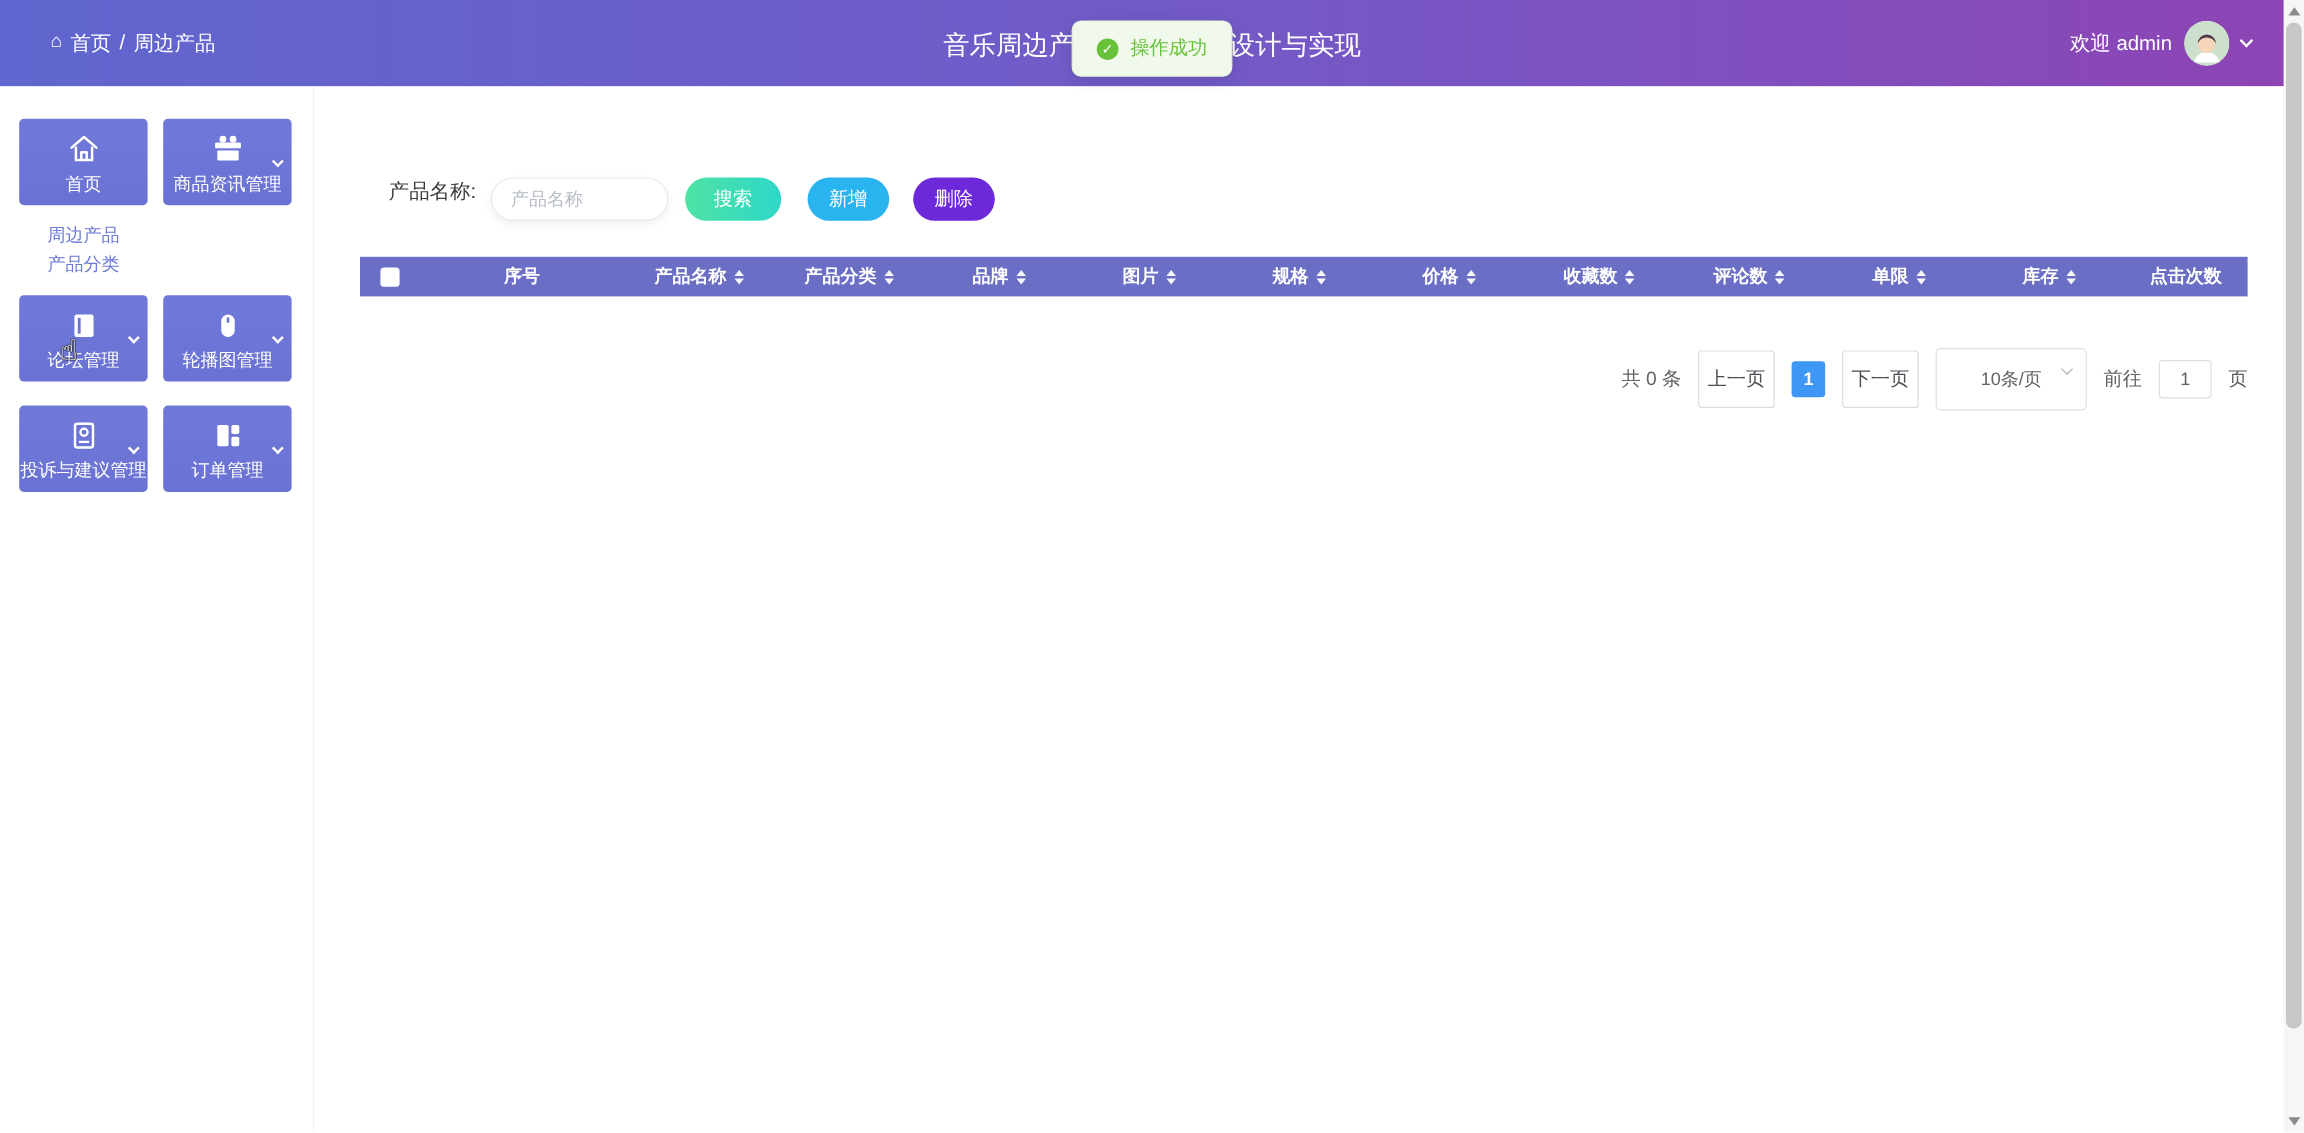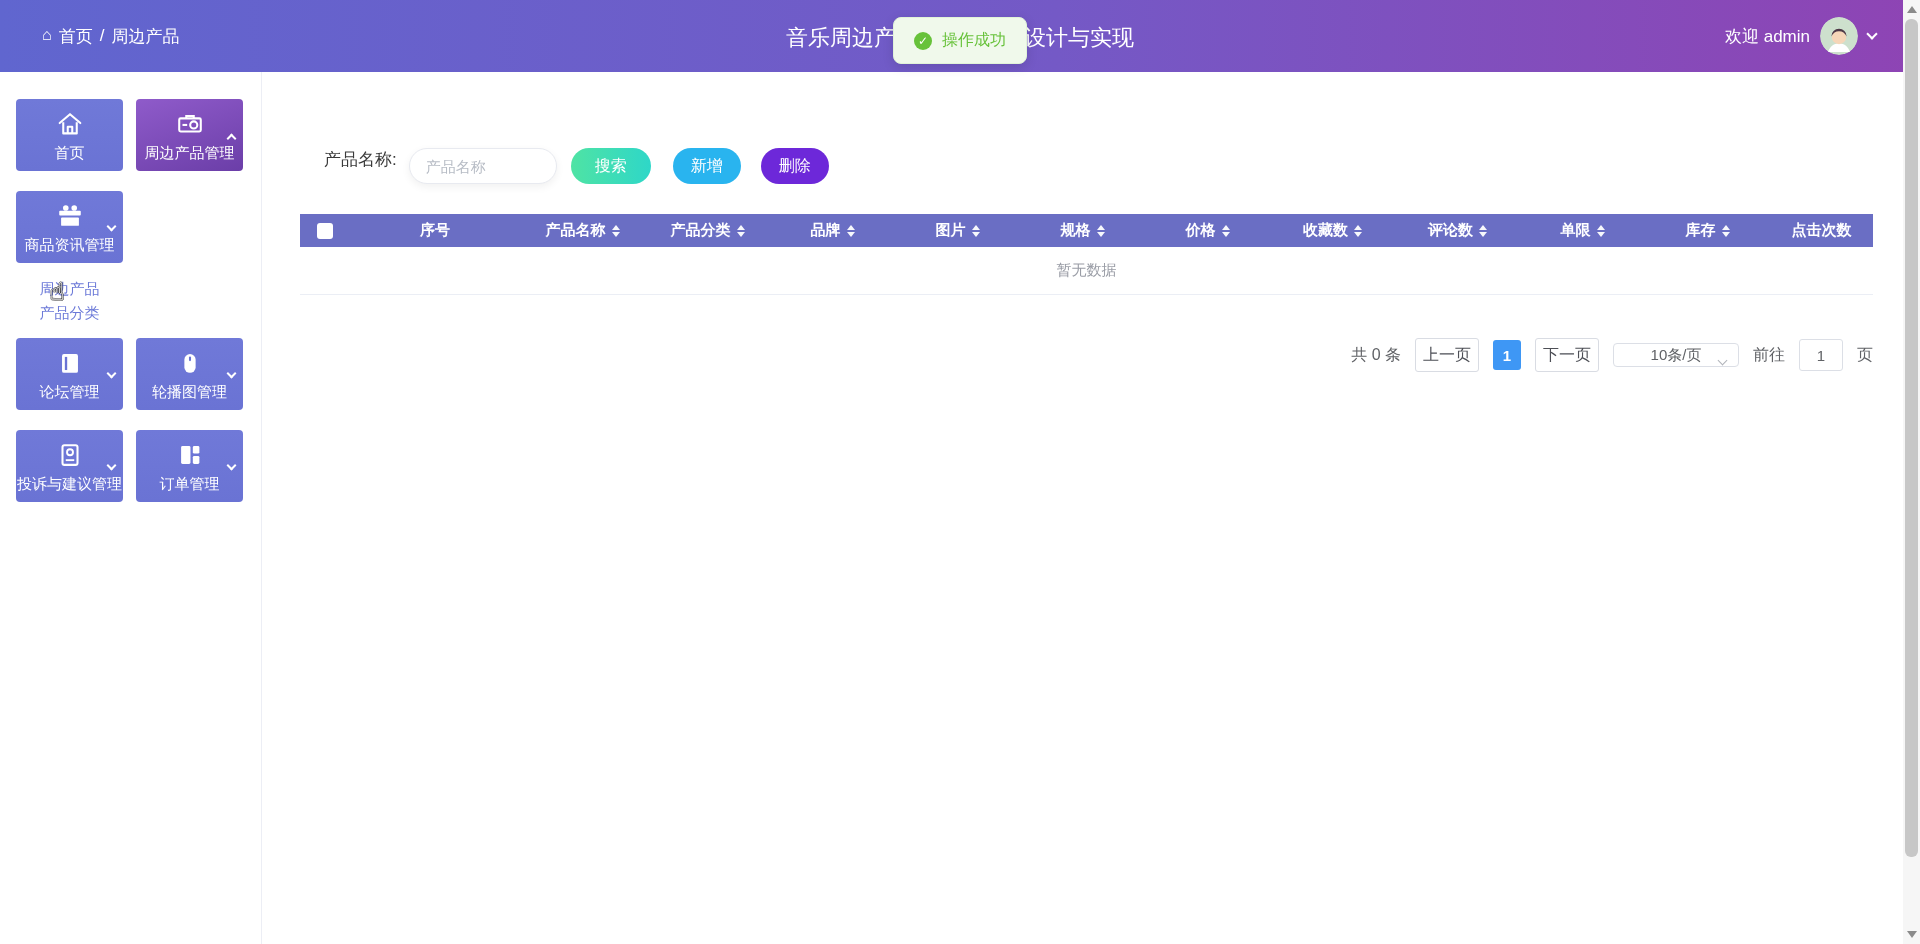--- a/index.html
+++ b/index.html
@@ -69,25 +69,25 @@
   .checkbox { width:16px; height:16px; background:#fff; border-radius:3px; display:block; cursor:pointer; }
   .carets { display:inline-flex; flex-direction:column; margin-left:6px; gap:2px; cursor:pointer; }
   .carets i { display:block; width:0; height:0; border-left:4px solid transparent; border-right:4px solid transparent; }
   .carets .cu { border-bottom:5px solid rgba(255,255,255,.95); }
   .carets .cd { border-top:5px solid rgba(255,255,255,.95); }
   .empty-row { height:48px; display:flex; align-items:center; justify-content:center;
     border-bottom:1px solid #ebeef5; color:#9a9da6; font-size:15px; background:#fff; }
 
   .pagination { display:flex; align-items:center; justify-content:flex-end; gap:14px;
     margin:43px 47px 0 0; color:#606266; font-size:16px; }
-  .pg-btn { height:34px; padding:0 7px; background:#fff; border:1px solid #d9dce3; border-radius:3px;
+  .pg-btn { height:48px; padding:0 7px; background:#fff; border:1px solid #d9dce3; border-radius:3px;
     color:#4d4f56; font-size:16px; cursor:pointer; }
   .pg-current { width:28px; height:30px; background:#3e97f5; border-radius:3px; color:#fff;
     display:flex; align-items:center; justify-content:center; font-size:15px; font-weight:bold; cursor:pointer; }
-  .pg-select { position:relative; width:126px; height:24px; border:1px solid #dcdfe6; border-radius:4px;
+  .pg-select { position:relative; width:126px; height:52px; border:1px solid #dcdfe6; border-radius:4px;
     background:#fff; display:flex; align-items:center; justify-content:center; font-size:15px; color:#606266;
     cursor:pointer; }
   .pg-select .sel-chev { position:absolute; right:12px; top:13px; width:7px; height:7px;
     border-right:1.6px solid #b0b3ba; border-bottom:1.6px solid #b0b3ba; transform:rotate(45deg); }
   .pg-goto { width:44px; height:32px; border:1px solid #dcdfe6; border-radius:3px; text-align:center;
     font-size:15px; color:#606266; outline:none; }
 
   
   .scrollbar { position:absolute; right:0; top:0; width:17px; height:944px; background:#f6f6f6; z-index:20; }
   .sb-up,.sb-down { position:absolute; left:4px; width:0; height:0;
@@ -137,32 +137,20 @@
       <div class="tile">
         <span class="ticon">
           <svg width="30" height="30" viewBox="0 0 32 32">
               <path d="M5 15L16 5.5 27 15" fill="none" stroke="#fff" stroke-width="2.2" stroke-linecap="round" stroke-linejoin="round"></path>
               <path d="M8.8 14v12h14.4V14" fill="none" stroke="#fff" stroke-width="2.2" stroke-linejoin="round"></path>
               <path d="M13.6 26v-7h4.8v7" fill="none" stroke="#fff" stroke-width="2.2" stroke-linejoin="round"></path>
             </svg>
         </span>
         <span class="lbl">首页</span>
       </div>
-      <div class="tile active">
-        <span class="ticon">
-          <svg width="30" height="30" viewBox="0 0 32 32">
-              <path d="M12 10V7.5h8V10" fill="none" stroke="#fff" stroke-width="2.2"></path>
-              <rect x="4.5" y="10" width="23" height="14" rx="1.5" fill="none" stroke="#fff" stroke-width="2.2"></rect>
-              <circle cx="20" cy="17" r="3.8" fill="none" stroke="#fff" stroke-width="2.2"></circle>
-              <path d="M8 17h5" stroke="#fff" stroke-width="2.2"></path>
-            </svg>
-        </span>
-        <span class="lbl">周边产品管理</span>
-        <i class="chev up"></i>
-      </div>
       <div class="tile">
         <span class="ticon">
           <svg width="30" height="30" viewBox="0 0 32 32">
               <circle cx="11.5" cy="7.5" r="3" fill="#fff"></circle>
               <circle cx="20.5" cy="7.5" r="3" fill="#fff"></circle>
               <rect x="4.5" y="10.5" width="23" height="5" rx="1" fill="#fff"></rect>
               <rect x="6.5" y="17.5" width="19" height="9" rx="1" fill="#fff"></rect>
             </svg>
         </span>
         <span class="lbl">商品资讯管理</span>
@@ -306,23 +294,20 @@
         <div class="th c11">
           <span>库存</span>
           <span class="carets">
               <i class="cu"></i>
               <i class="cd"></i>
             </span>
         </div>
         <div class="th c12">
           <span>点击次数</span>
         </div>
-      </div>
-      <div class="empty-row">
-        <span>暂无数据</span>
       </div>
     </div>
 
     <div class="pagination">
       <span>共 0 条</span>
       <button class="pg-btn">上一页</button>
       <span class="pg-current">1</span>
       <button class="pg-btn">下一页</button>
       <div class="pg-select">
         <span>10条/页</span>

